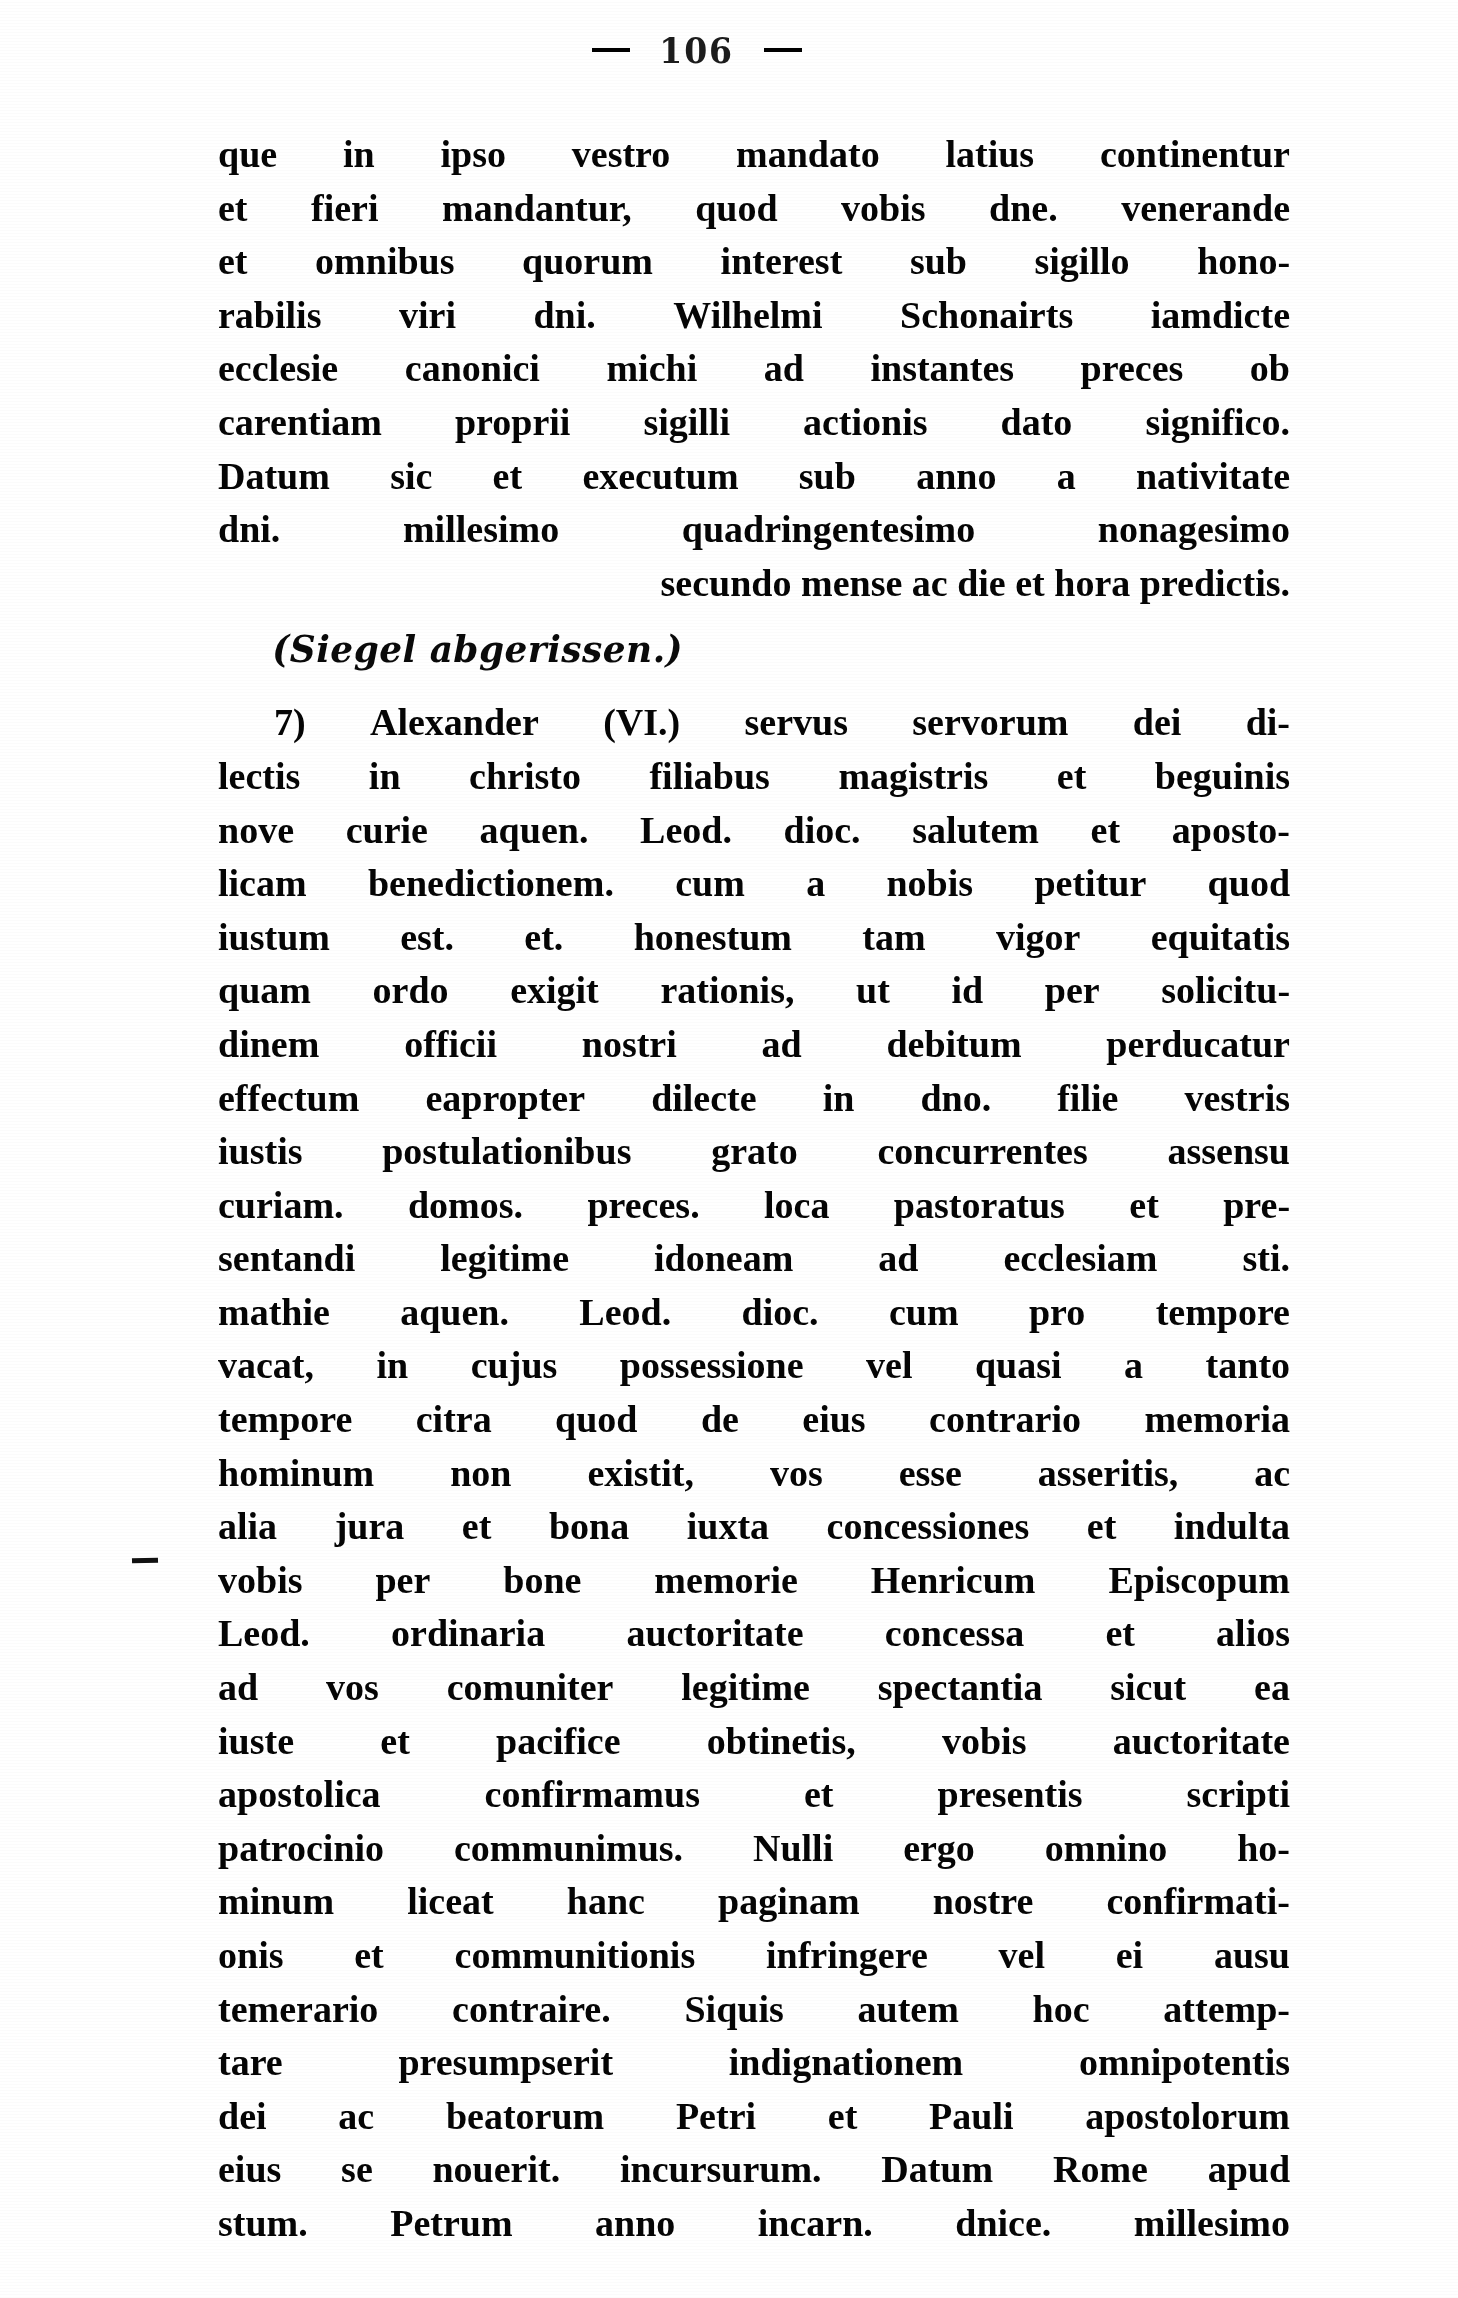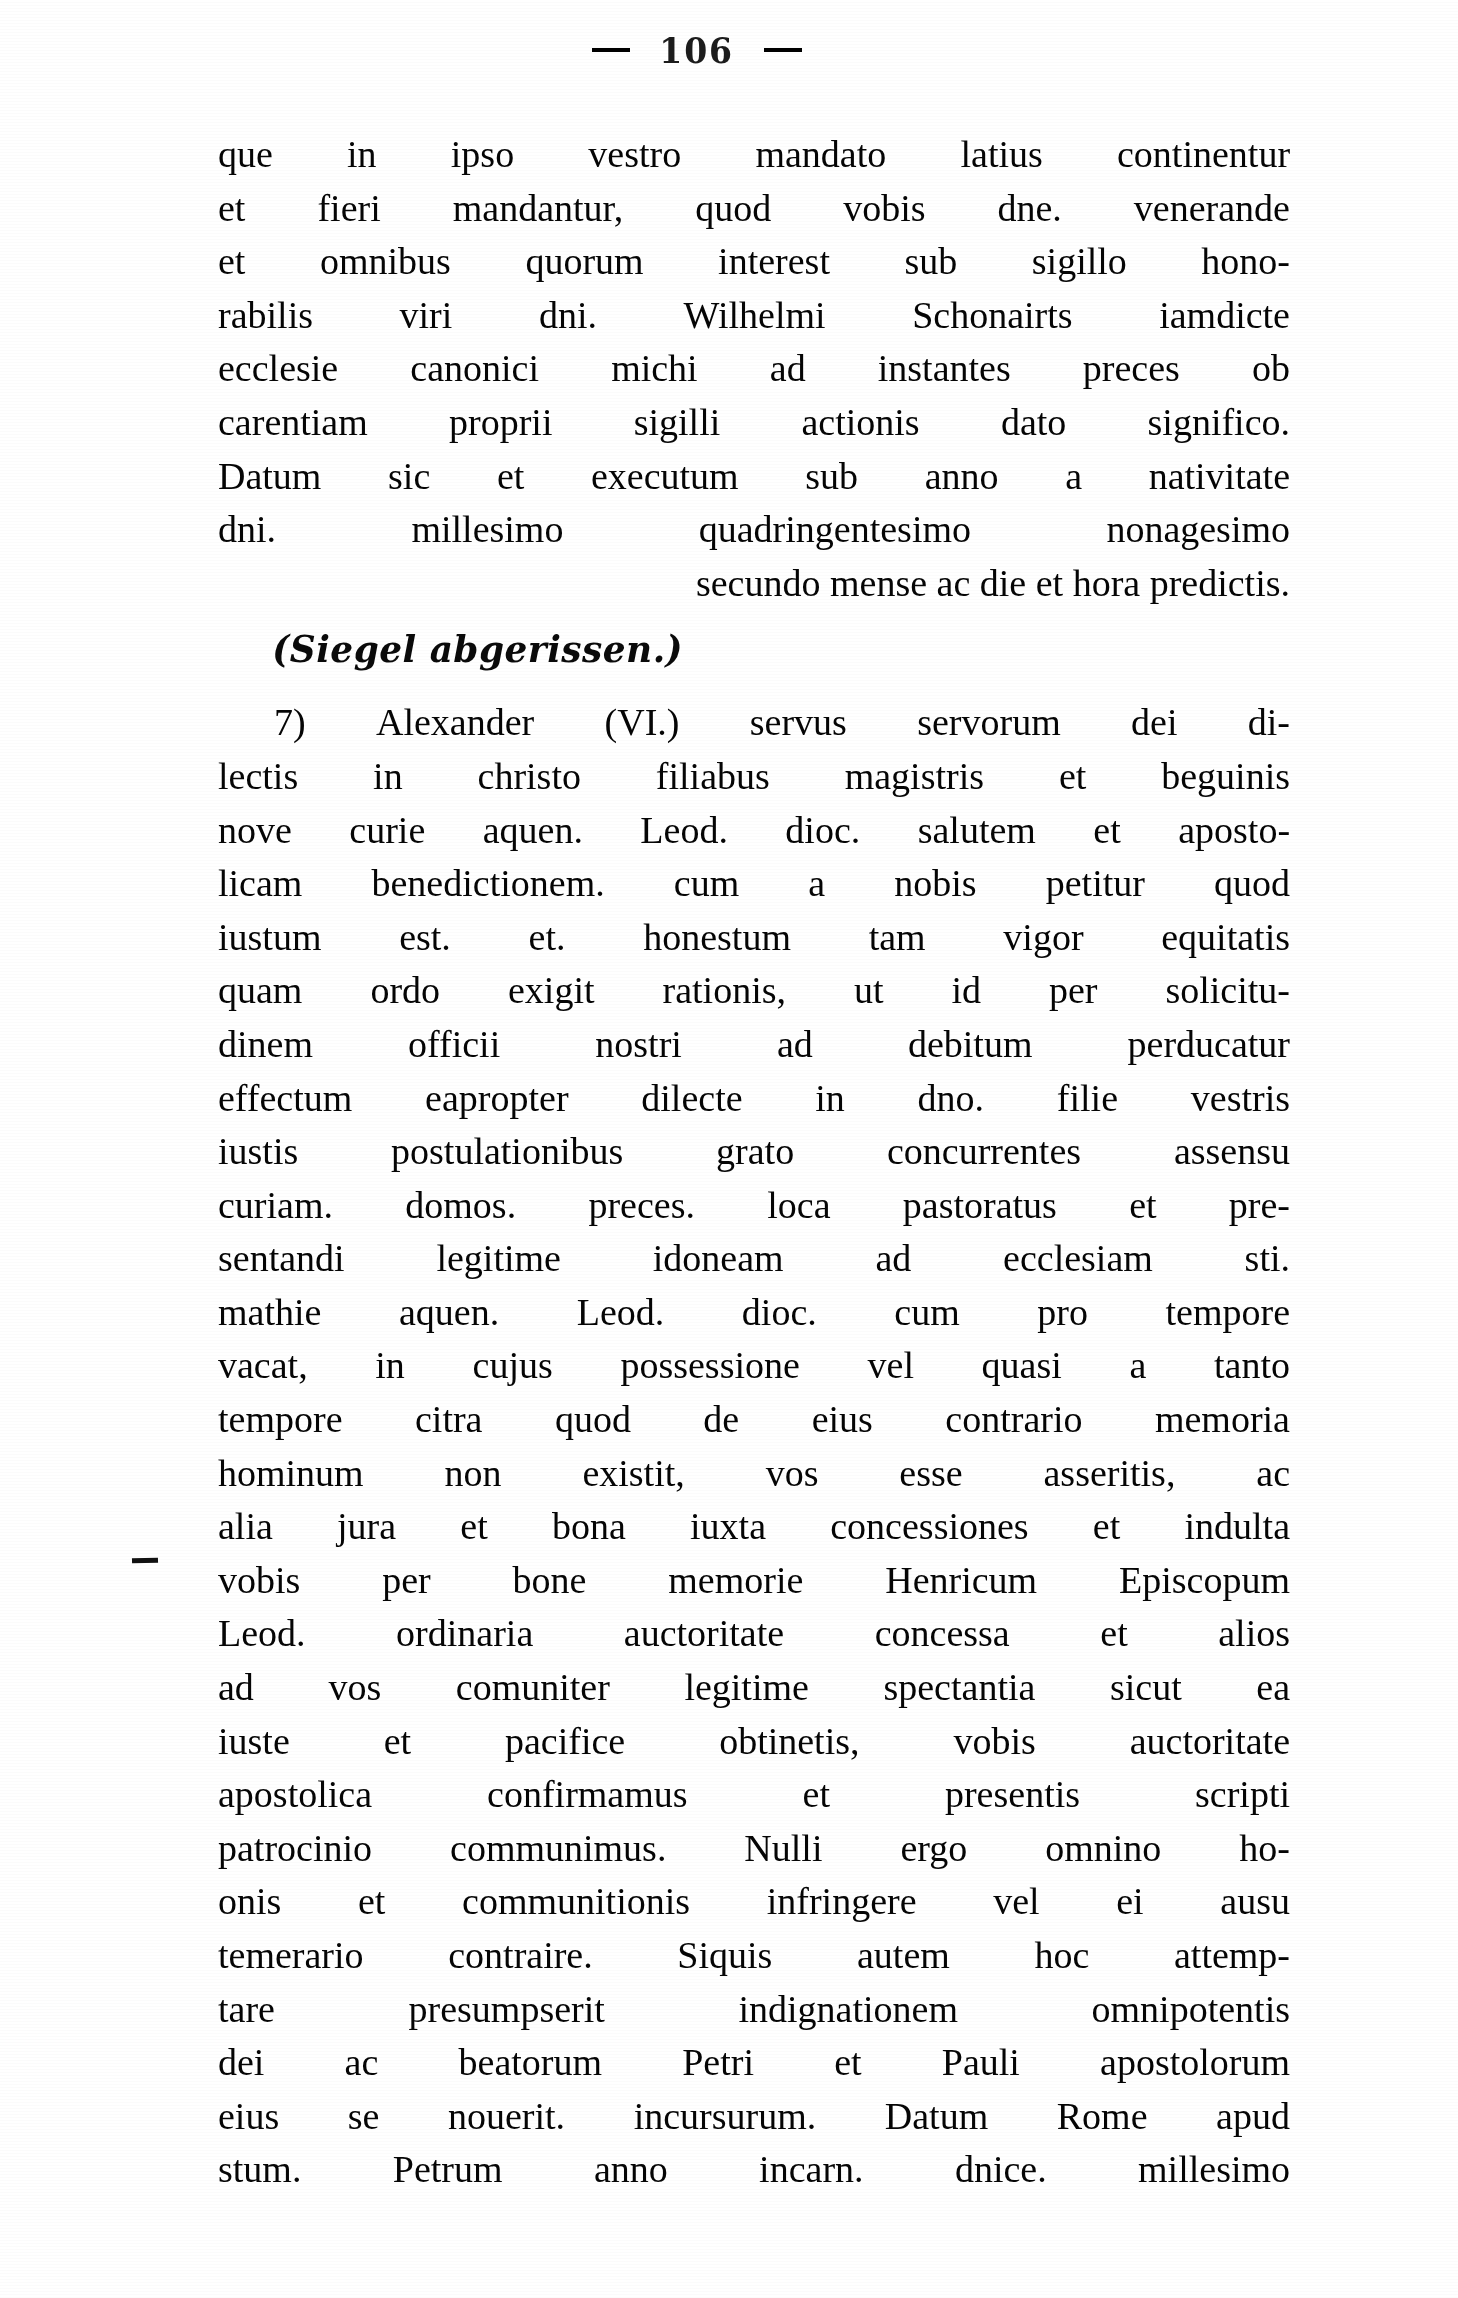--- a/index.html
+++ b/index.html
@@ -61,21 +61,21 @@
     margin: 0 0 0 0;
   }
 
   
   .line {
     display: flex;
     width: 100%;
     height: 53.6px;
     align-items: baseline;
     font-size: 38px;
-    font-weight: 400;
+    font-weight: 700;
     line-height: 53.6px;
     white-space: pre;
     font-stretch: condensed;
     transform-origin: left center;
     color: #050505;
   }
   .line > span.w {
     display: inline-block;
   }
   
@@ -180,20 +180,21 @@
       <div class="line"><span class="w">vacat,</span><span class="sp"></span><span class="w">in</span><span class="sp"></span><span class="w">cujus</span><span class="sp"></span><span class="w">possessione</span><span class="sp"></span><span class="w">vel</span><span class="sp"></span><span class="w">quasi</span><span class="sp"></span><span class="w">a</span><span class="sp"></span><span class="w">tanto</span></div>
       <div class="line"><span class="w">tempore</span><span class="sp"></span><span class="w">citra</span><span class="sp"></span><span class="w">quod</span><span class="sp"></span><span class="w">de</span><span class="sp"></span><span class="w">eius</span><span class="sp"></span><span class="w">contrario</span><span class="sp"></span><span class="w">memoria</span></div>
       <div class="line"><span class="w">hominum</span><span class="sp"></span><span class="w">non</span><span class="sp"></span><span class="w">existit,</span><span class="sp"></span><span class="w">vos</span><span class="sp"></span><span class="w">esse</span><span class="sp"></span><span class="w">asseritis,</span><span class="sp"></span><span class="w">ac</span></div>
       <div class="line"><span class="w">alia</span><span class="sp"></span><span class="w">jura</span><span class="sp"></span><span class="w">et</span><span class="sp"></span><span class="w">bona</span><span class="sp"></span><span class="w">iuxta</span><span class="sp"></span><span class="w">concessiones</span><span class="sp"></span><span class="w">et</span><span class="sp"></span><span class="w">indulta</span></div>
       <div class="line"><span class="w">vobis</span><span class="sp"></span><span class="w">per</span><span class="sp"></span><span class="w">bone</span><span class="sp"></span><span class="w">memorie</span><span class="sp"></span><span class="w">Henricum</span><span class="sp"></span><span class="w">Episcopum</span></div>
       <div class="line"><span class="w">Leod.</span><span class="sp"></span><span class="w">ordinaria</span><span class="sp"></span><span class="w">auctoritate</span><span class="sp"></span><span class="w">concessa</span><span class="sp"></span><span class="w">et</span><span class="sp"></span><span class="w">alios</span></div>
       <div class="line"><span class="w">ad</span><span class="sp"></span><span class="w">vos</span><span class="sp"></span><span class="w">comuniter</span><span class="sp"></span><span class="w">legitime</span><span class="sp"></span><span class="w">spectantia</span><span class="sp"></span><span class="w">sicut</span><span class="sp"></span><span class="w">ea</span></div>
       <div class="line"><span class="w">iuste</span><span class="sp"></span><span class="w">et</span><span class="sp"></span><span class="w">pacifice</span><span class="sp"></span><span class="w">obtinetis,</span><span class="sp"></span><span class="w">vobis</span><span class="sp"></span><span class="w">auctoritate</span></div>
       <div class="line"><span class="w">apostolica</span><span class="sp"></span><span class="w">confirmamus</span><span class="sp"></span><span class="w">et</span><span class="sp"></span><span class="w">presentis</span><span class="sp"></span><span class="w">scripti</span></div>
       <div class="line"><span class="w">patrocinio</span><span class="sp"></span><span class="w">communimus.</span><span class="sp"></span><span class="w">Nulli</span><span class="sp"></span><span class="w">ergo</span><span class="sp"></span><span class="w">omnino</span><span class="sp"></span><span class="w">ho-</span></div>
+      <div class="line"><span class="w">minum</span><span class="sp"></span><span class="w">liceat</span><span class="sp"></span><span class="w">hanc</span><span class="sp"></span><span class="w">paginam</span><span class="sp"></span><span class="w">nostre</span><span class="sp"></span><span class="w">confirmati-</span></div>
       <div class="line"><span class="w">onis</span><span class="sp"></span><span class="w">et</span><span class="sp"></span><span class="w">communitionis</span><span class="sp"></span><span class="w">infringere</span><span class="sp"></span><span class="w">vel</span><span class="sp"></span><span class="w">ei</span><span class="sp"></span><span class="w">ausu</span></div>
       <div class="line"><span class="w">temerario</span><span class="sp"></span><span class="w">contraire.</span><span class="sp"></span><span class="w">Siquis</span><span class="sp"></span><span class="w">autem</span><span class="sp"></span><span class="w">hoc</span><span class="sp"></span><span class="w">attemp-</span></div>
       <div class="line"><span class="w">tare</span><span class="sp"></span><span class="w">presumpserit</span><span class="sp"></span><span class="w">indignationem</span><span class="sp"></span><span class="w">omnipotentis</span></div>
       <div class="line"><span class="w">dei</span><span class="sp"></span><span class="w">ac</span><span class="sp"></span><span class="w">beatorum</span><span class="sp"></span><span class="w">Petri</span><span class="sp"></span><span class="w">et</span><span class="sp"></span><span class="w">Pauli</span><span class="sp"></span><span class="w">apostolorum</span></div>
       <div class="line"><span class="w">eius</span><span class="sp"></span><span class="w">se</span><span class="sp"></span><span class="w">nouerit.</span><span class="sp"></span><span class="w">incursurum.</span><span class="sp"></span><span class="w">Datum</span><span class="sp"></span><span class="w">Rome</span><span class="sp"></span><span class="w">apud</span></div>
       <div class="line"><span class="w">stum.</span><span class="sp"></span><span class="w">Petrum</span><span class="sp"></span><span class="w">anno</span><span class="sp"></span><span class="w">incarn.</span><span class="sp"></span><span class="w">dnice.</span><span class="sp"></span><span class="w">millesimo</span></div>
     </div>
 
   </div>
 

